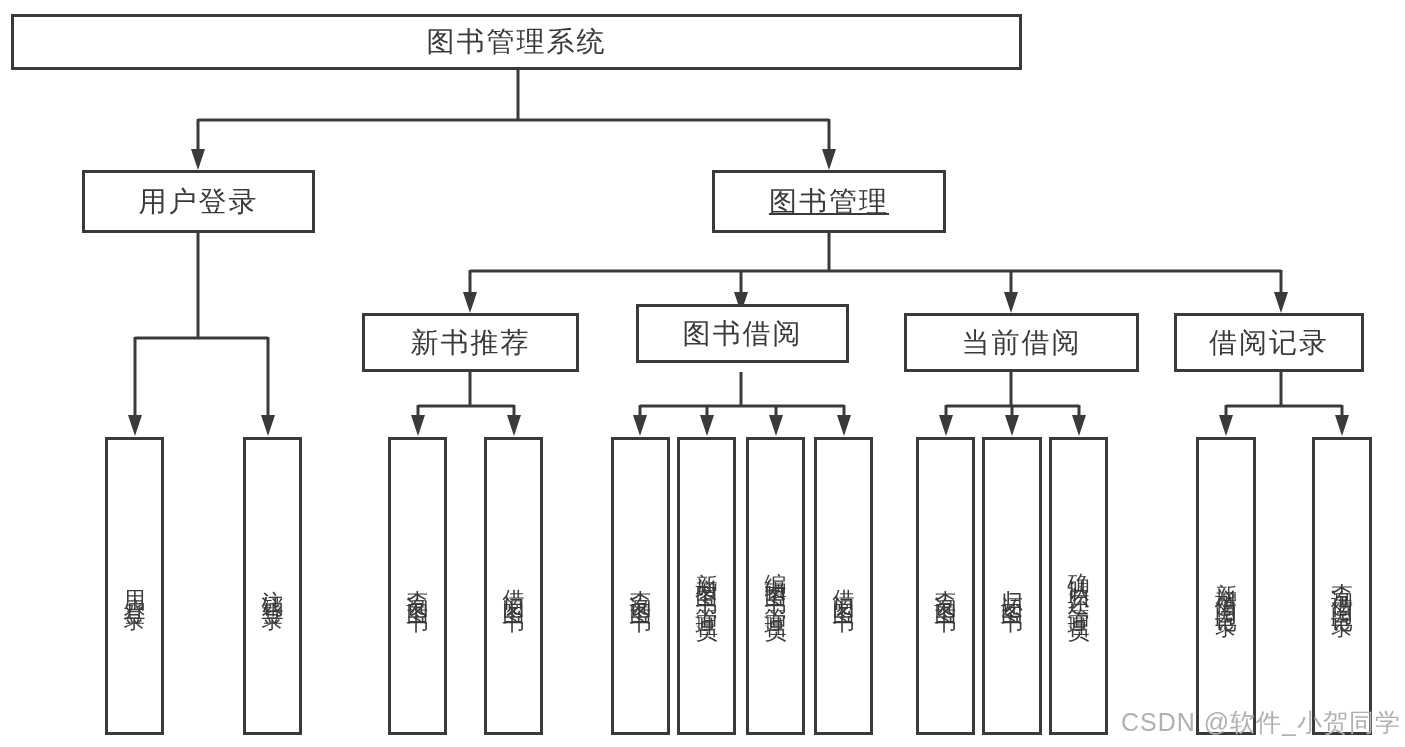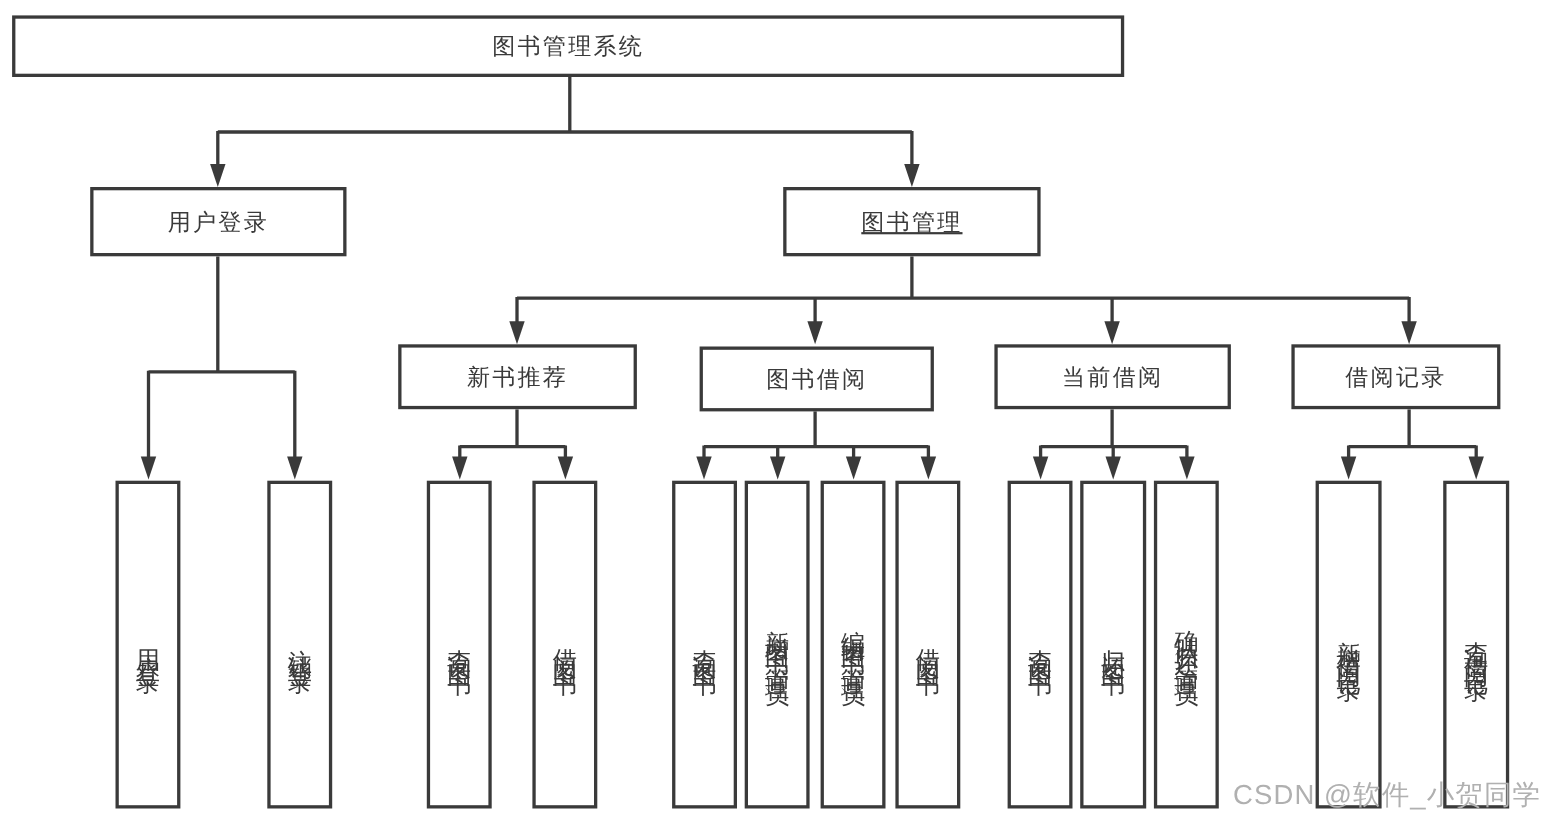--- a/index.html
+++ b/index.html
@@ -23,43 +23,43 @@
   }
   .node {
     position: absolute;
     box-sizing: border-box;
     border: 3px solid #3a3a3a;
     background: #ffffff;
     display: flex;
     align-items: center;
     justify-content: center;
     color: #3a3a3a;
-    font-size: 21px;
+    font-size: 28px;
     letter-spacing: 2px;
     white-space: nowrap;
   }
   .node.leaf {
     font-size: 22px;
     letter-spacing: 0;
   }
   .vtext {
     writing-mode: vertical-rl;
     text-orientation: mixed;
     letter-spacing: 7px;
     line-height: 1;
   }
   
   .n-root  { left: 11px;   top: 14px;  width: 1011px; height: 56px; }
   
   .n-l2a   { left: 82px;   top: 170px; width: 233px;  height: 63px; }
   .n-l2b   { left: 712px;  top: 170px; width: 234px;  height: 63px; text-decoration: underline; }
   
   .n-l3a   { left: 362px;  top: 313px; width: 217px;  height: 59px; align-items: center; }
-  .n-l3b   { left: 636px;  top: 315px; width: 213px;  height: 59px; }
-  .n-l3c   { left: 904px;  top: 313px; width: 215px;  height: 59px; align-items: center; }
+  .n-l3b   { left: 636px;  top: 304px; width: 213px;  height: 59px; }
+  .n-l3c   { left: 904px;  top: 313px; width: 235px;  height: 59px; align-items: center; }
   .n-l3d   { left: 1174px; top: 313px; width: 190px;  height: 59px; }
   
   .n-p01 { left: 105px;  top: 437px; width: 59px; height: 298px; }
   .n-p02 { left: 243px;  top: 437px; width: 59px; height: 298px; }
   .n-p03 { left: 388px;  top: 437px; width: 59px; height: 298px; }
   .n-p04 { left: 484px;  top: 437px; width: 59px; height: 298px; }
   .n-p05 { left: 611px;  top: 437px; width: 59px; height: 298px; }
   .n-p06 { left: 677px;  top: 437px; width: 59px; height: 298px; }
   .n-p07 { left: 746px;  top: 437px; width: 59px; height: 298px; }
   .n-p08 { left: 814px;  top: 437px; width: 59px; height: 298px; }

